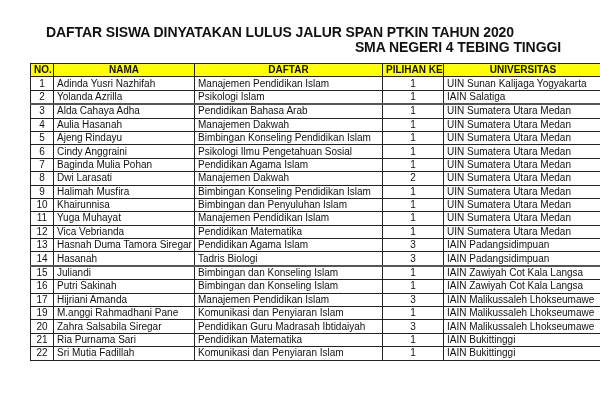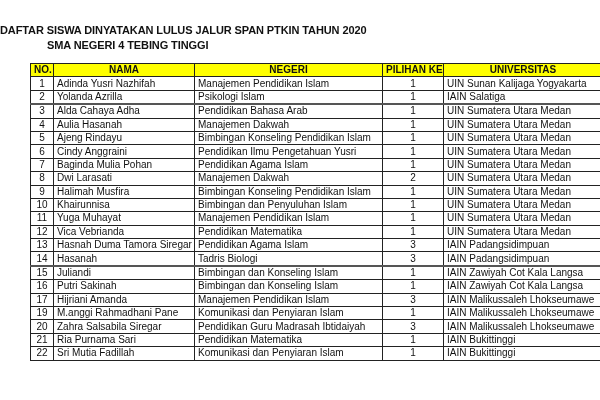--- a/index.html
+++ b/index.html
@@ -1,19 +1,19 @@
 <!DOCTYPE html>
 <html><head>
 <meta charset="utf-8">
 <style>
   html, body { margin: 0; padding: 0; background: #ffffff; }
   body { width: 600px; height: 400px; position: relative; overflow: hidden;
          font-family: "Liberation Sans", sans-serif; color: #111; }
-  .title { position: absolute; left: 0; width: 514px; text-align: left;
-           font-weight: bold; font-size: 11px; letter-spacing: -0.1px; }
+  .title { position: absolute; left: 0; width: 514px; text-align: right;
+           font-weight: bold; font-size: 14px; letter-spacing: -0.1px; }
   .t1 { top: 24px; }
   .t2 { top: 39px; padding-left: 47px; }
   table { position: absolute; left: 30px; top: 63px; border-collapse: collapse;
           table-layout: fixed; width: 572px; }
   th, td { border: 1px solid #222; height: 12.4px; padding: 0 3px; font-size: 10px;
            line-height: 12px; white-space: nowrap; overflow: hidden; }
   th { background: #ffff00; font-weight: bold; text-align: center; }
   td.no, td.pil { text-align: center; }
   col.c-no { width: 23px; }
   col.c-nama { width: 141px; }
@@ -33,21 +33,21 @@
     <col class="c-no">
       <col class="c-nama">
       <col class="c-jur">
       <col class="c-pil">
       <col class="c-univ">
   </colgroup>
   <thead>
     <tr>
       <th>NO.</th>
       <th>NAMA</th>
-      <th>NEGERI</th>
+      <th>DAFTAR</th>
       <th>PILIHAN KE -</th>
       <th>UNIVERSITAS</th>
     </tr>
   </thead>
   <tbody id="tbody">
       <tr>
         <td class="no">1</td>
         <td class="nama">Adinda Yusri Nazhifah</td>
         <td class="jur">Manajemen Pendidikan Islam</td>
         <td class="pil">1</td>
@@ -77,21 +77,21 @@
       <tr>
         <td class="no">5</td>
         <td class="nama">Ajeng Rindayu</td>
         <td class="jur">Bimbingan Konseling Pendidikan Islam</td>
         <td class="pil">1</td>
         <td class="univ">UIN Sumatera Utara Medan</td>
       </tr>
       <tr>
         <td class="no">6</td>
         <td class="nama">Cindy Anggraini</td>
-        <td class="jur">Pendidikan Ilmu Pengetahuan Yusri</td>
+        <td class="jur">Psikologi Ilmu Pengetahuan Sosial</td>
         <td class="pil">1</td>
         <td class="univ">UIN Sumatera Utara Medan</td>
       </tr>
       <tr>
         <td class="no">7</td>
         <td class="nama">Baginda Mulia Pohan</td>
         <td class="jur">Pendidikan Agama Islam</td>
         <td class="pil">1</td>
         <td class="univ">UIN Sumatera Utara Medan</td>
       </tr>

